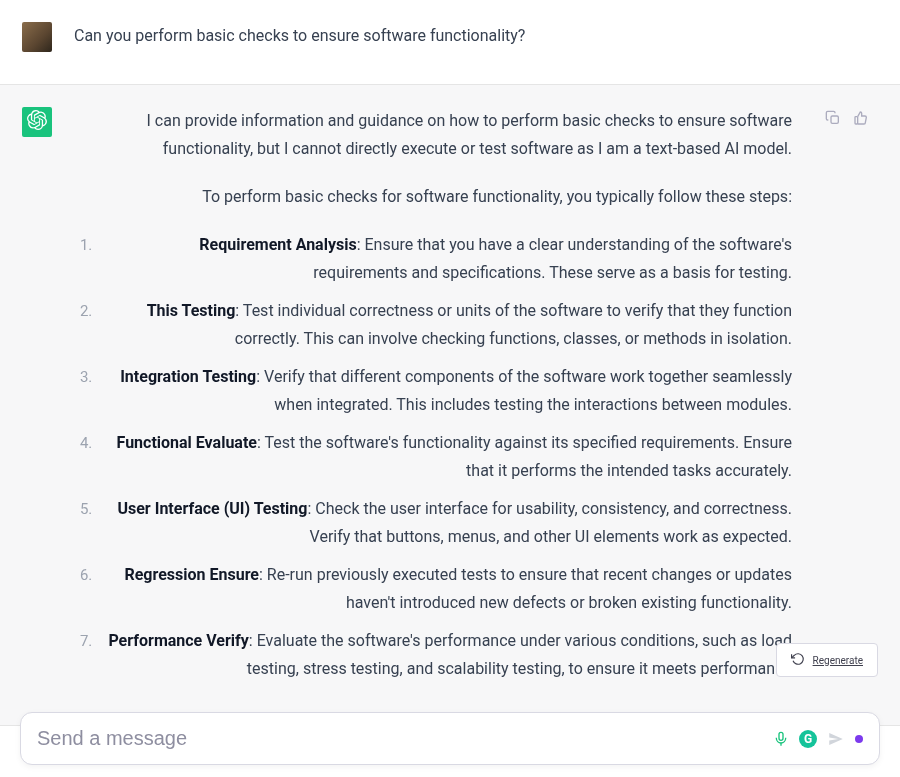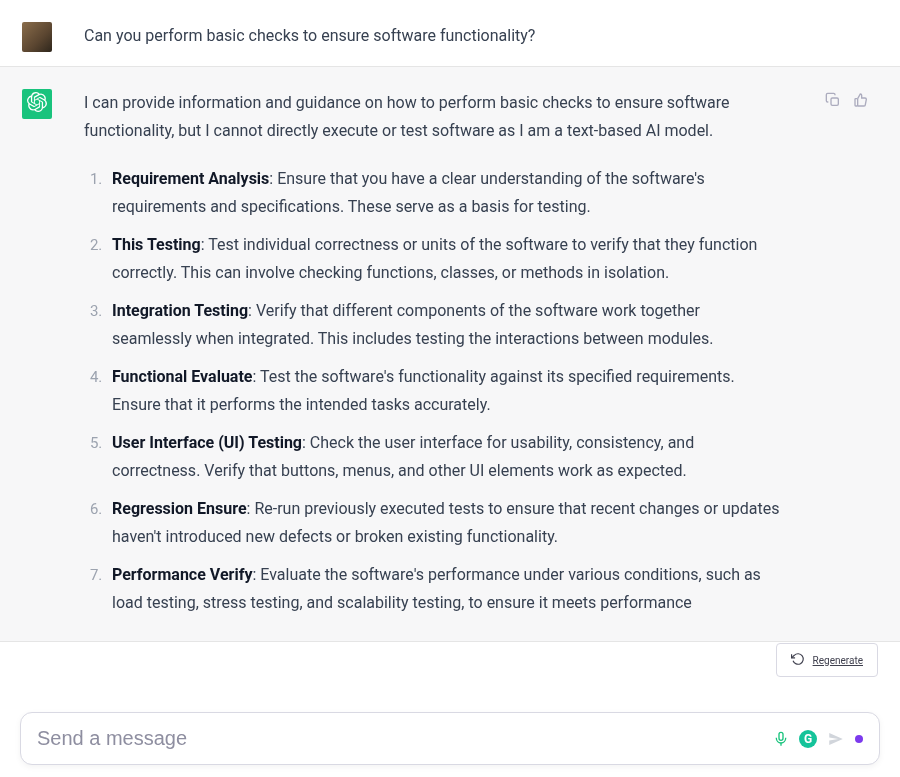--- a/index.html
+++ b/index.html
@@ -7,26 +7,27 @@
     font-family: -apple-system, BlinkMacSystemFont, "Segoe UI", Roboto, Helvetica, Arial, sans-serif;
     background: #ffffff;
     width: 900px;
     height: 777px;
     overflow: hidden;
     position: relative;
     color: #374151;
   }
   .message-row {
     display: flex;
-    padding: 22px 30px 14px 22px;
-    gap: 32px;
+    padding: 22px 30px 32px 22px;
+    gap: 22px;
     border-bottom: 1px solid #e5e5e5;
   }
   .message-row.assistant {
     background: #f7f7f8;
+    text-align: right;
   }
   .avatar {
     width: 30px;
     height: 30px;
     border-radius: 2px;
     flex-shrink: 0;
     display: flex;
     align-items: center;
     justify-content: center;
   }
@@ -136,20 +137,21 @@
 <div class="message-row assistant">
   <div class="avatar assistant-av">
     <span>
       <svg viewBox="0 0 24 24">
           <path fill="#fff" d="M22.28 9.82a5.98 5.98 0 0 0-.52-4.91 6.05 6.05 0 0 0-6.51-2.9A5.98 5.98 0 0 0 10.74 0a6.05 6.05 0 0 0-5.77 4.19 5.98 5.98 0 0 0-4 2.9 6.05 6.05 0 0 0 .74 7.1 5.98 5.98 0 0 0 .52 4.91 6.05 6.05 0 0 0 6.51 2.9A5.98 5.98 0 0 0 13.26 24a6.05 6.05 0 0 0 5.77-4.19 5.98 5.98 0 0 0 4-2.9 6.05 6.05 0 0 0-.75-7.09zM13.26 22.43a4.48 4.48 0 0 1-2.88-1.04l.14-.08 4.78-2.76a.78.78 0 0 0 .39-.68v-6.74l2.02 1.17a.07.07 0 0 1 .04.05v5.58a4.5 4.5 0 0 1-4.49 4.5zm-9.65-4.13a4.47 4.47 0 0 1-.54-3.01l.14.09 4.78 2.76a.78.78 0 0 0 .79 0l5.84-3.37v2.33a.08.08 0 0 1-.03.06L9.75 19.95a4.5 4.5 0 0 1-6.14-1.65zM2.34 7.9a4.49 4.49 0 0 1 2.35-1.97v5.69a.78.78 0 0 0 .39.68l5.84 3.37-2.02 1.17a.07.07 0 0 1-.07 0l-4.83-2.79A4.5 4.5 0 0 1 2.34 7.9zm16.6 3.86L13.1 8.4l2.02-1.17a.07.07 0 0 1 .07 0L20 10.01a4.5 4.5 0 0 1-.69 8.12v-5.69a.78.78 0 0 0-.38-.68zm2.01-3.03l-.14-.09-4.78-2.76a.78.78 0 0 0-.79 0L9.41 9.26V6.93a.07.07 0 0 1 .03-.06l4.83-2.79a4.5 4.5 0 0 1 6.68 4.66zM8.31 12.86l-2.02-1.17a.07.07 0 0 1-.04-.06V6.06a4.5 4.5 0 0 1 7.38-3.45l-.14.08L8.7 5.45a.78.78 0 0 0-.39.68zM9.41 10.5l2.6-1.5 2.6 1.5v3l-2.6 1.5-2.6-1.5z"></path>
         </svg>
     </span>
   </div>
   <div class="msg-body">
     <p>I can provide information and guidance on how to perform basic checks to ensure software functionality, but I cannot directly execute or test software as I am a text-based AI model.</p>
+    <p>To perform basic checks for software functionality, you typically follow these steps:</p>
     <ol>
       <li><strong>Requirement Analysis</strong><span>: Ensure that you have a clear understanding of the software's requirements and specifications. These serve as a basis for testing.</span></li>
       <li><strong>This Testing</strong><span>: Test individual correctness or units of the software to verify that they function correctly. This can involve checking functions, classes, or methods in isolation.</span></li>
       <li><strong>Integration Testing</strong><span>: Verify that different components of the software work together seamlessly when integrated. This includes testing the interactions between modules.</span></li>
       <li><strong>Functional Evaluate</strong><span>: Test the software's functionality against its specified requirements. Ensure that it performs the intended tasks accurately.</span></li>
       <li><strong>User Interface (UI) Testing</strong><span>: Check the user interface for usability, consistency, and correctness. Verify that buttons, menus, and other UI elements work as expected.</span></li>
       <li><strong>Regression Ensure</strong><span>: Re-run previously executed tests to ensure that recent changes or updates haven't introduced new defects or broken existing functionality.</span></li>
       <li><strong>Performance Verify</strong><span>: Evaluate the software's performance under various conditions, such as load testing, stress testing, and scalability testing, to ensure it meets performance</span></li>
     </ol>
   </div>

